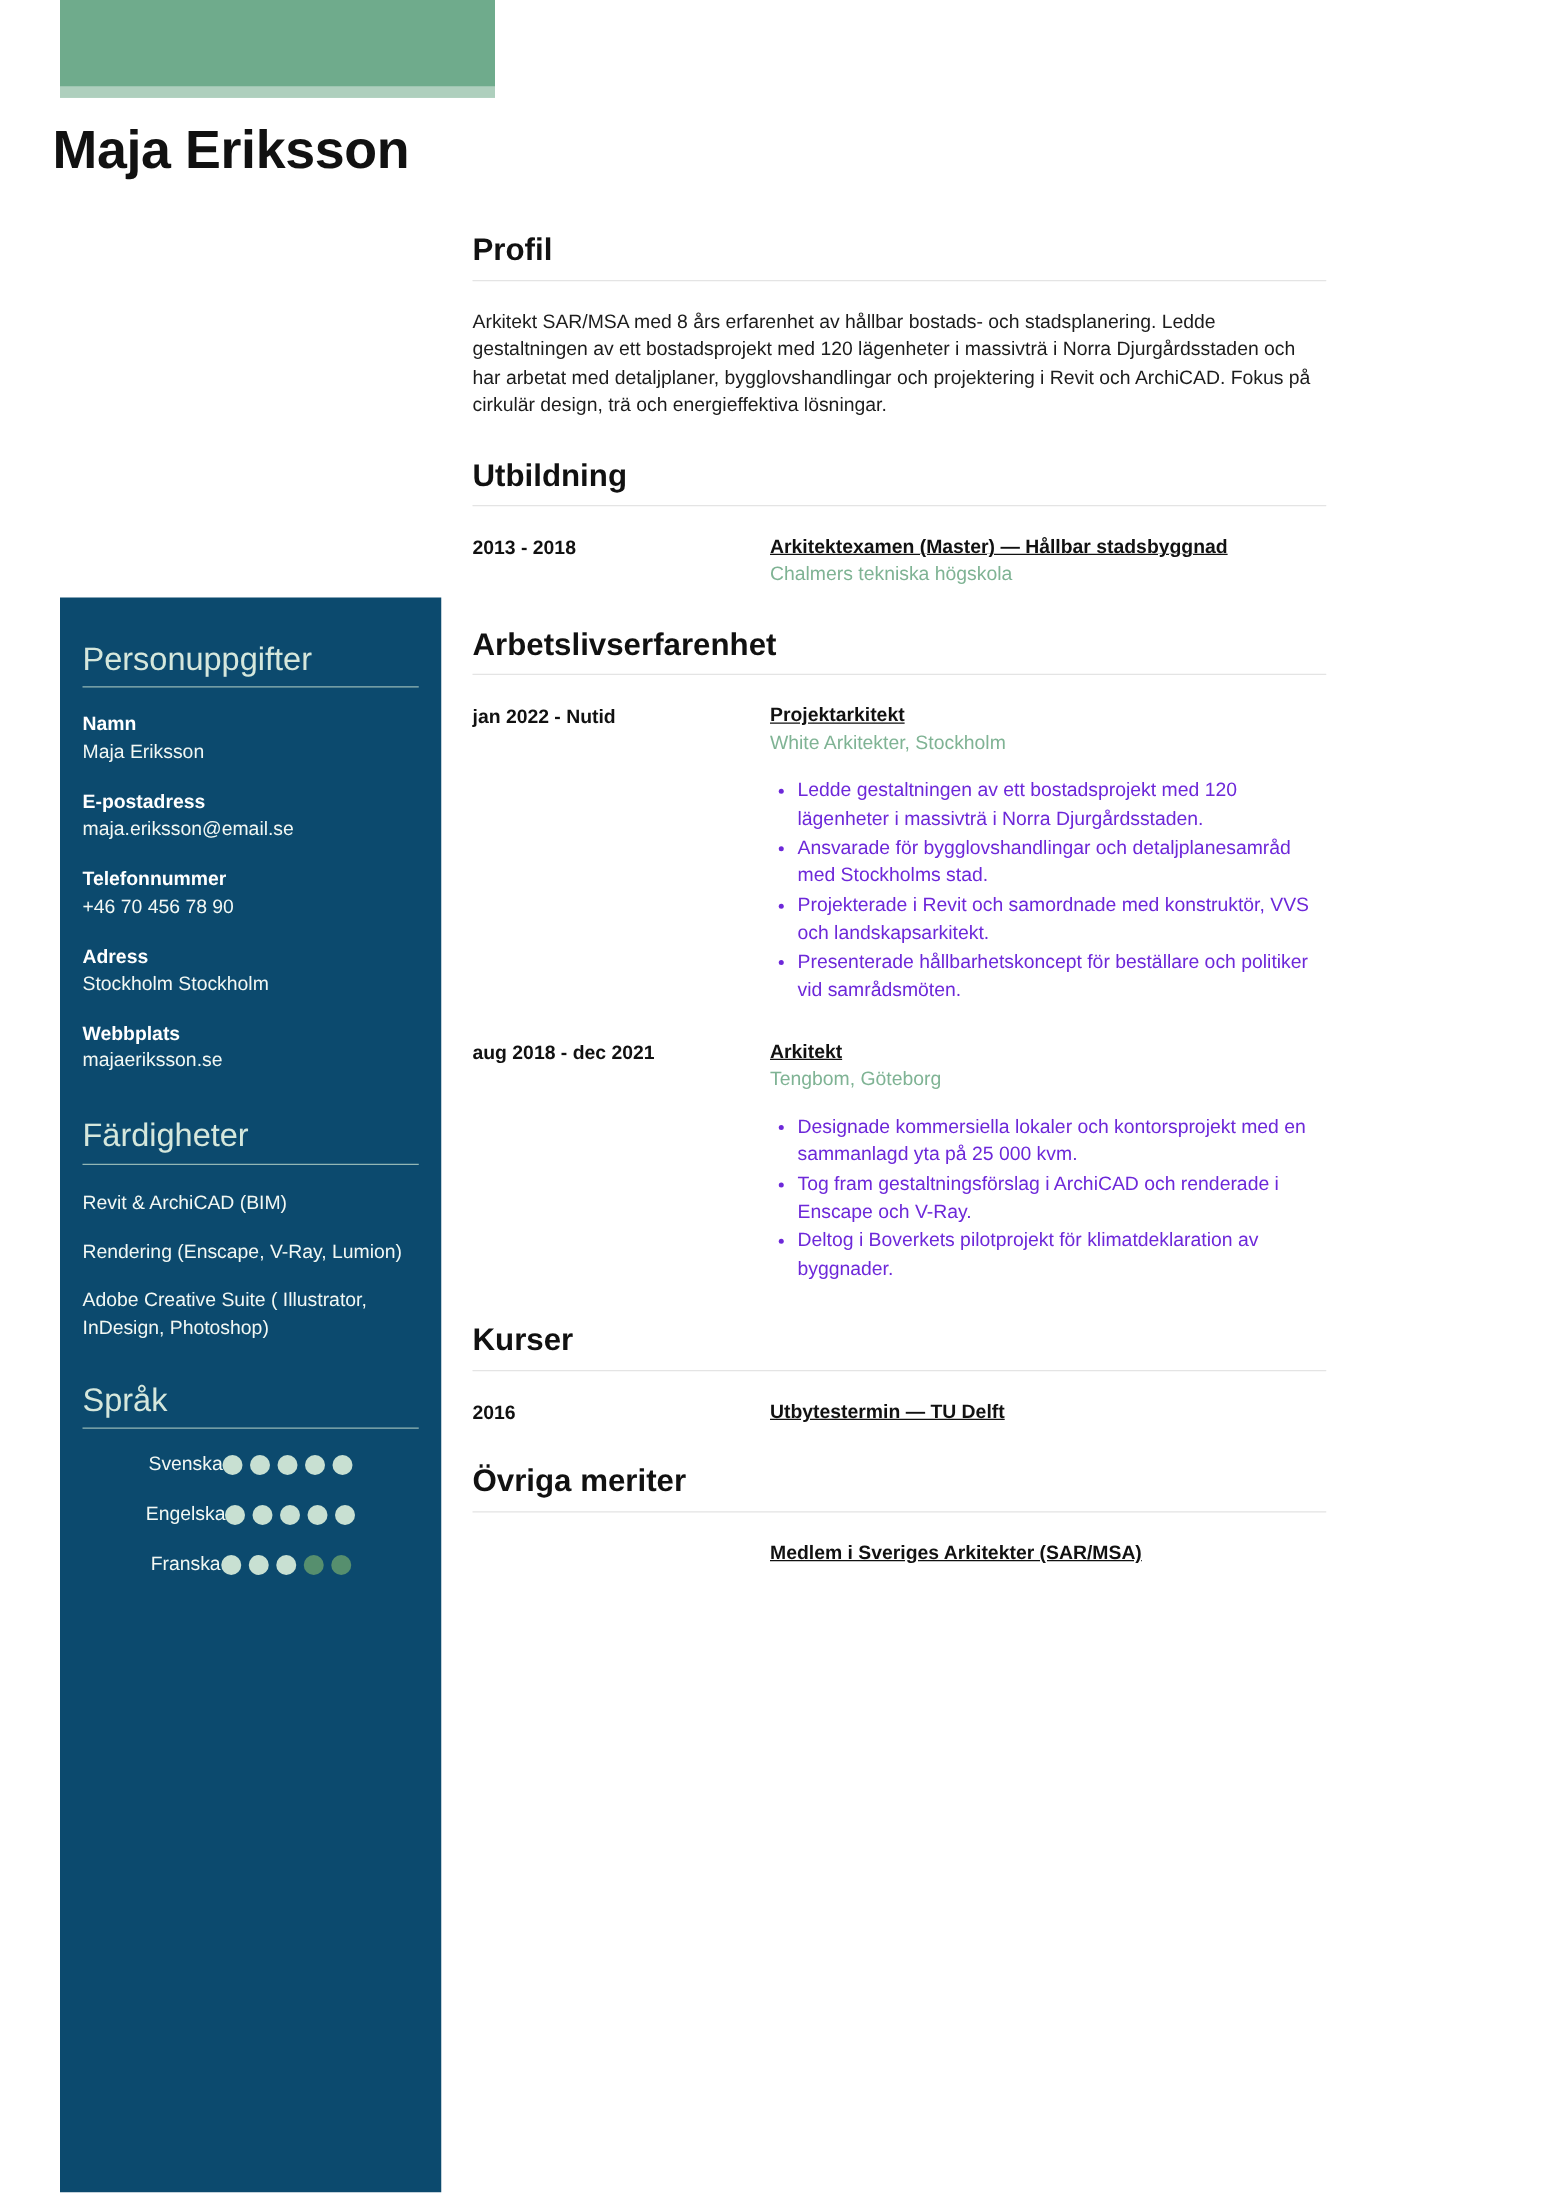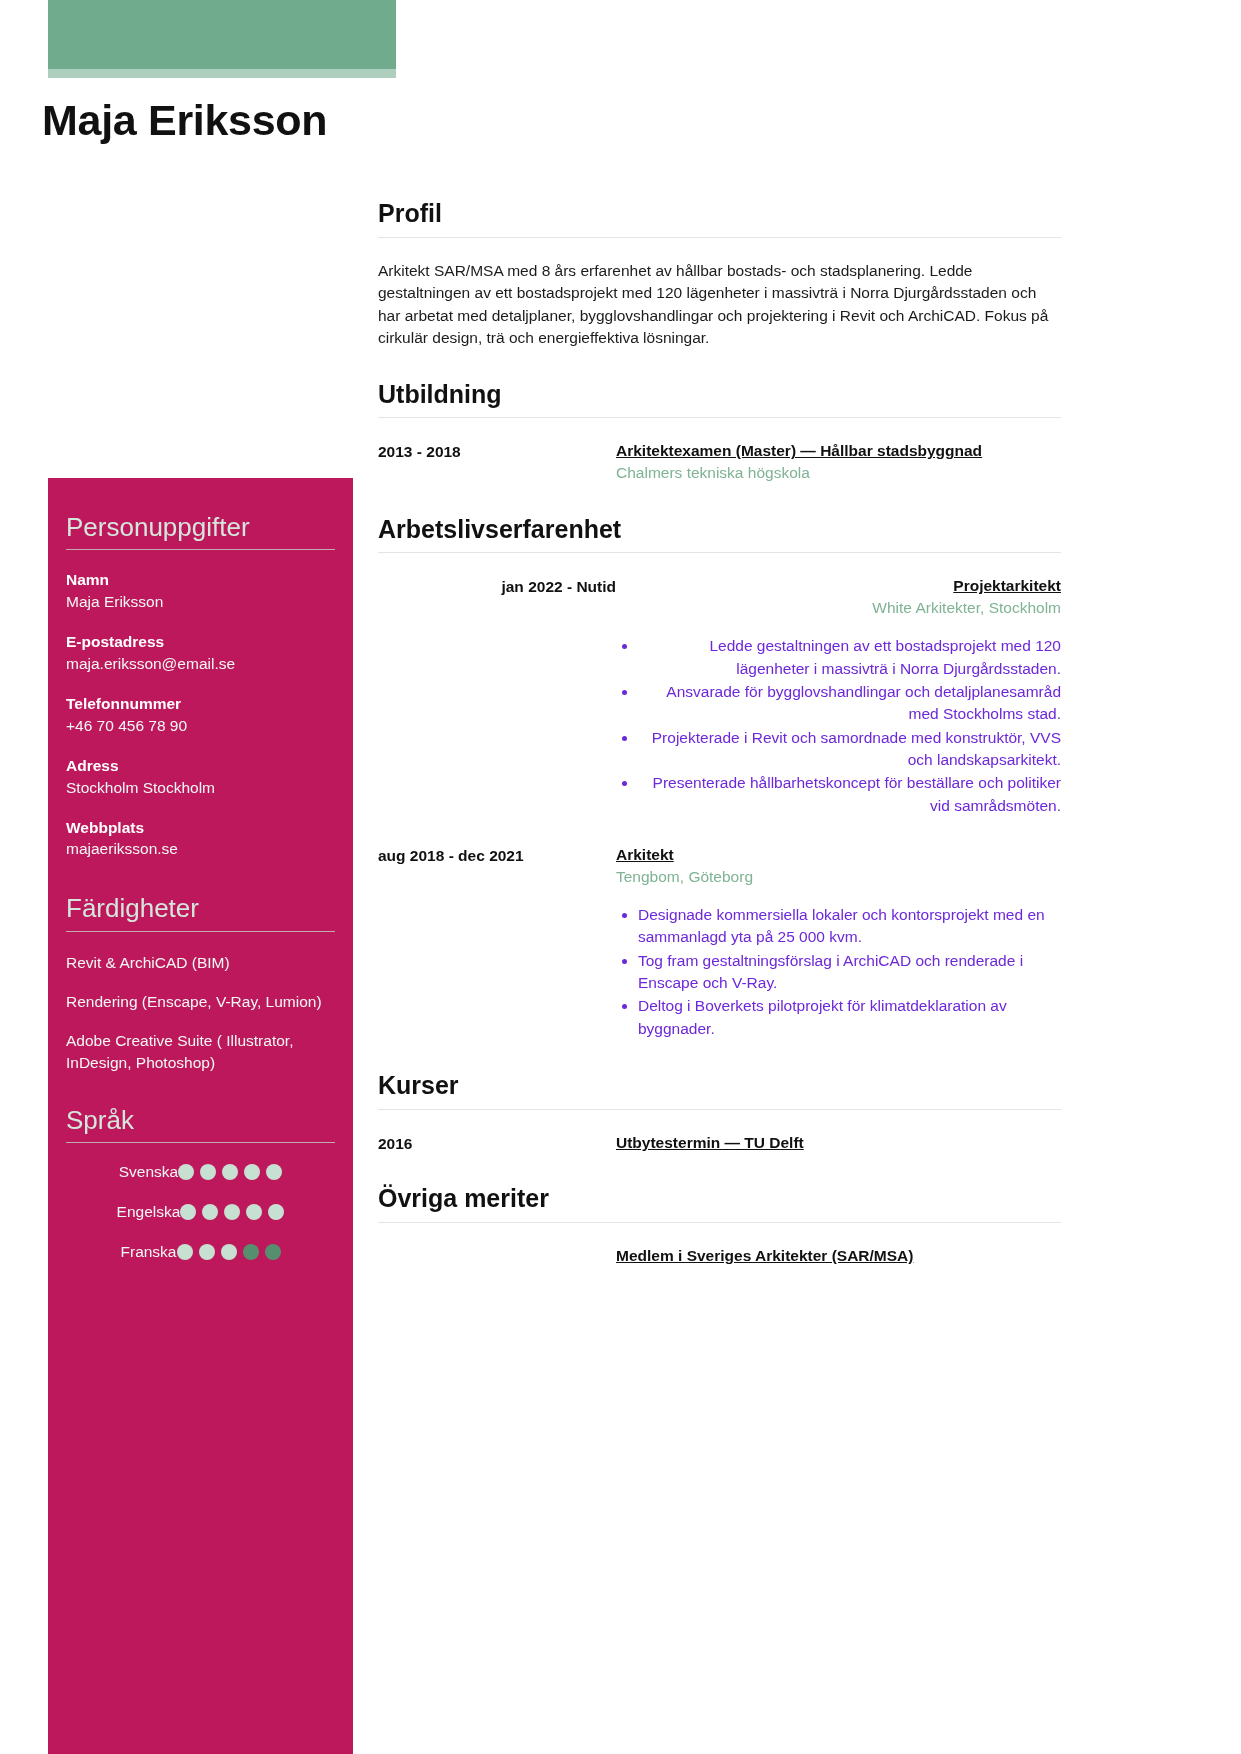--- a/index.html
+++ b/index.html
@@ -26,21 +26,21 @@
     position:absolute;left:42px;top:96px;
     font-size:43px;font-weight:bold;color:#111111;
     letter-spacing:-0.3px;
     white-space:nowrap;
   }
 
   
   .sidebar{
     position:absolute;left:48px;top:478px;width:305px;
     min-height:1276px;
-    background:#be185d;
+    background:#0c4a6e;
     padding:34px 18px 40px 18px;
     box-sizing:border-box;
     color:#ffffff;
   }
   .side-heading{
     font-size:26px;font-weight:400;color:#D5E7DC;
     margin:0 0 6px 0;line-height:1.2;
   }
   .side-rule{
     height:1px;background:#C2DCCD;opacity:.75;
@@ -64,21 +64,21 @@
     margin-bottom:22px;
   }
   .lang-name{font-size:15.5px;color:#F2F8F4;}
   .dots{display:flex;gap:6px;}
   .dot{width:16px;height:16px;border-radius:50%;background:#C8E0D2;}
   .dot.off{background:#568F6E;}
   .spacer-top{height:14px;}
 
   
   .main{
-    position:absolute;left:378px;top:186px;width:683px;margin-top:13px;
+    position:absolute;left:378px;top:186px;width:683px;
   }
   .sec-title{
     font-size:25px;font-weight:bold;color:#111111;
     margin:0 0 9px 0;line-height:1.15;
   }
   .sec-rule{height:1px;background:#E4E4E4;margin-bottom:22px;}
   .section{margin-bottom:30px;}
   .profile-text{
     font-size:15.5px;color:#1c1c1c;line-height:1.45;
   }
@@ -96,21 +96,21 @@
   .entry-sub{
     font-size:15.5px;font-weight:400;color:#7FB394;line-height:1.45;
   }
   .entry-bullets{
     margin:16px 0 0 0;padding-left:22px;
   }
   .entry-bullets li{
     font-size:15.5px;color:#6d28d9;line-height:1.44;
     margin-bottom:1px;
   }
-  .tight{margin-bottom:26px;text-align:right;}
+  .tight{margin-bottom:26px;}
 </style>
 </head>
 <body>
 
 <div class="page">
 
   <div class="header-block">
     <div class="strip"></div>
   </div>
   <div class="cv-name">Maja Eriksson</div>

